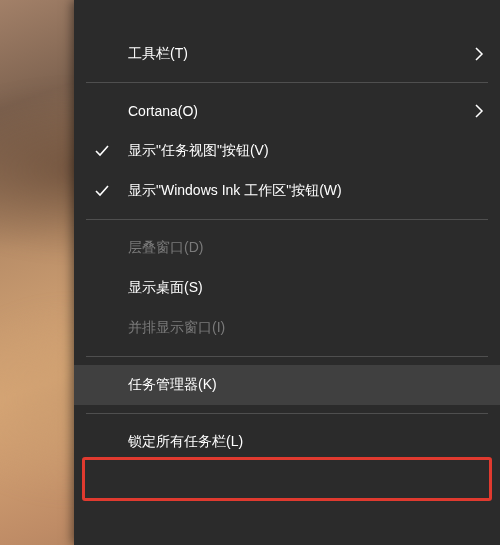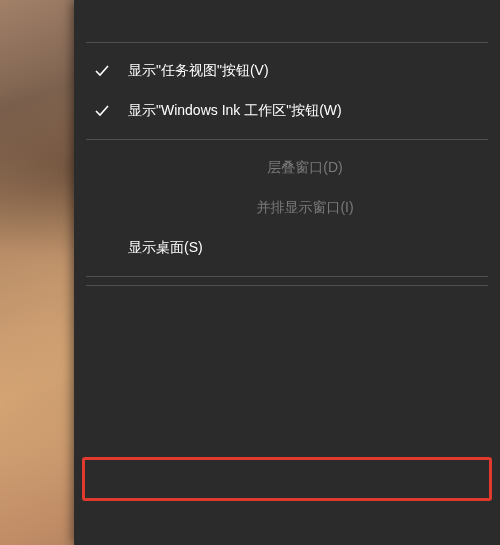--- a/index.html
+++ b/index.html
@@ -60,21 +60,20 @@
     padding-left: 54px;
     padding-right: 18px;
     color: #fff;
     cursor: default;
   }
   .item.hover {
     background: #404040;
   }
   .item.disabled {
     color: #7a7a7a;
-    justify-content: center;
   }
   .sep {
     height: 1px;
     background: #4f4f4f;
     margin: 8px 12px 8px 12px;
   }
   .check {
     position: absolute;
     left: 20px;
     top: 50%;
@@ -107,23 +106,39 @@
 </head>
 <body>
 
 <div class="bg">
   <div class="cloud1"></div>
   <div class="cloud2"></div>
 </div>
 
 <div class="menu">
 
+  <div class="item">
+    <span>工具栏(T)</span>
+    <span class="arrow">
+      <svg viewBox="0 0 10 14" width="10" height="14">
+          <path d="M2 1 L8 7 L2 13" fill="none" stroke="currentColor" stroke-width="1.5"></path>
+        </svg>
+    </span>
+  </div>
 
   <div class="sep"></div>
 
+  <div class="item">
+    <span>Cortana(O)</span>
+    <span class="arrow">
+      <svg viewBox="0 0 10 14" width="10" height="14">
+          <path d="M2 1 L8 7 L2 13" fill="none" stroke="currentColor" stroke-width="1.5"></path>
+        </svg>
+    </span>
+  </div>
 
   <div class="item">
     <span class="check">
       <svg viewBox="0 0 16 16" width="16" height="16">
           <path d="M2 8 L6 12 L14 3" fill="none" stroke="currentColor" stroke-width="1.6"></path>
         </svg>
     </span>
     <span>显示"任务视图"按钮(V)</span>
   </div>
 
@@ -137,28 +152,34 @@
   </div>
 
 
   <div class="sep"></div>
 
   <div class="item disabled">
     <span>层叠窗口(D)</span>
   </div>
 
 
+  <div class="item">
+    <span>显示桌面(S)</span>
+  </div>
+
   <div class="item disabled">
     <span>并排显示窗口(I)</span>
   </div>
 
-  <div class="item">
-    <span>显示桌面(S)</span>
+  <div class="sep"></div>
+
+  <div class="item hover">
+    <span>任务管理器(K)</span>
   </div>
 
   <div class="sep"></div>
 
-
-  <div class="sep"></div>
-
+  <div class="item">
+    <span>锁定所有任务栏(L)</span>
+  </div>
 
   <div class="highlight-box"></div>
 </div>
 
 </body></html>

